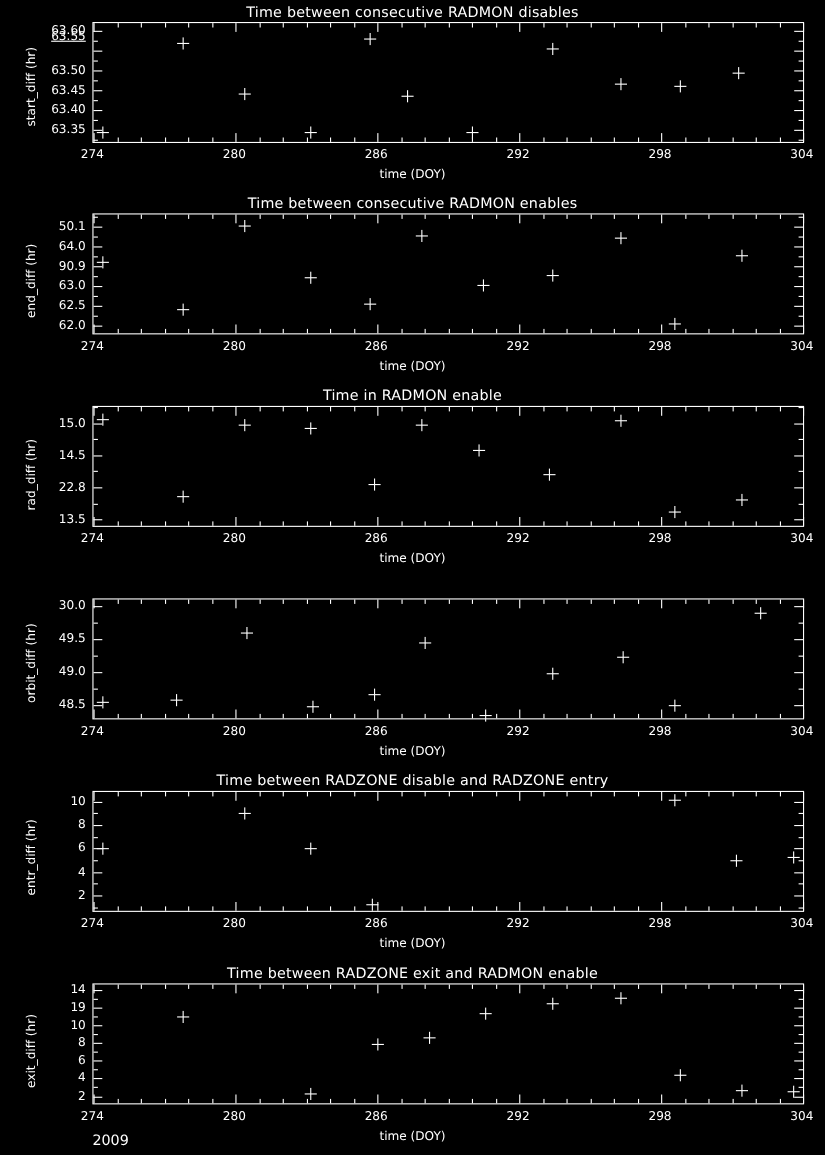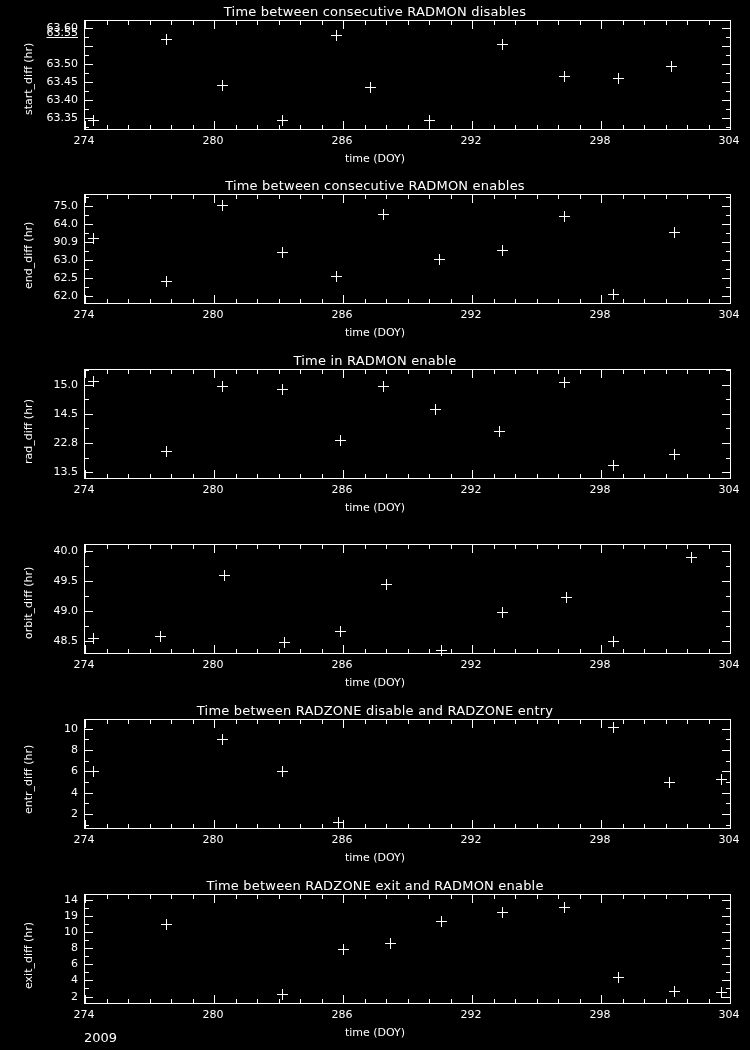--- a/index.html
+++ b/index.html
@@ -328,21 +328,21 @@
         <div class="marker" style="left: 417.1px; top: 55.8px;"></div>
         <div class="marker" style="left: 479.45px; top: 21.6px;"></div>
         <div class="marker" style="left: 528.9px; top: 99px;"></div>
         <div class="marker" style="left: 589.1px; top: 37.8px;"></div>
       </div>
       <div class="ytick-label" style="left: 22px; width: 56px; top: 110.8px;">62.0</div>
       <div class="ytick-label" style="left: 22px; width: 56px; top: 92.8px;">62.5</div>
       <div class="ytick-label" style="left: 22px; width: 56px; top: 74.8px;">63.0</div>
       <div class="ytick-label" style="left: 22px; width: 56px; top: 56.8px;">90.9</div>
       <div class="ytick-label" style="left: 22px; width: 56px; top: 38.8px;">64.0</div>
-      <div class="ytick-label" style="left: 22px; width: 56px; top: 20.8px;">75.0</div>
+      <div class="ytick-label" style="left: 22px; width: 56px; top: 20.8px;">50.1</div>
       <div class="xtick-label" style="left: 59px; width: 50px; top: 130px;">274</div>
       <div class="xtick-label" style="left: 188px; width: 50px; top: 130px;">280</div>
       <div class="xtick-label" style="left: 317px; width: 50px; top: 130px;">286</div>
       <div class="xtick-label" style="left: 446px; width: 50px; top: 130px;">292</div>
       <div class="xtick-label" style="left: 575px; width: 50px; top: 130px;">298</div>
       <div class="xtick-label" style="left: 704px; width: 50px; top: 130px;">304</div>
       <div class="ylabel" style="left: 22px; top: 111px;">end_diff (hr)</div>
       <div class="xlabel" style="top: 148px;">time (DOY)</div>
     </div>
     <div class="panel" style="top: 353px; height: 171px;">
@@ -537,21 +537,21 @@
         <div class="marker" style="left: 301px; top: 39px;"></div>
         <div class="marker" style="left: 356.9px; top: 105px;"></div>
         <div class="marker" style="left: 417.1px; top: 67.2px;"></div>
         <div class="marker" style="left: 481.6px; top: 52.8px;"></div>
         <div class="marker" style="left: 528.9px; top: 96px;"></div>
         <div class="marker" style="left: 606.3px; top: 12px;"></div>
       </div>
       <div class="ytick-label" style="left: 22px; width: 56px; top: 106px;">48.5</div>
       <div class="ytick-label" style="left: 22px; width: 56px; top: 76px;">49.0</div>
       <div class="ytick-label" style="left: 22px; width: 56px; top: 46px;">49.5</div>
-      <div class="ytick-label" style="left: 22px; width: 56px; top: 16px;">40.0</div>
+      <div class="ytick-label" style="left: 22px; width: 56px; top: 16px;">30.0</div>
       <div class="xtick-label" style="left: 59px; width: 50px; top: 130px;">274</div>
       <div class="xtick-label" style="left: 188px; width: 50px; top: 130px;">280</div>
       <div class="xtick-label" style="left: 317px; width: 50px; top: 130px;">286</div>
       <div class="xtick-label" style="left: 446px; width: 50px; top: 130px;">292</div>
       <div class="xtick-label" style="left: 575px; width: 50px; top: 130px;">298</div>
       <div class="xtick-label" style="left: 704px; width: 50px; top: 130px;">304</div>
       <div class="ylabel" style="left: 22px; top: 111px;">orbit_diff (hr)</div>
       <div class="xlabel" style="top: 148px;">time (DOY)</div>
     </div>
     <div class="panel" style="top: 703px; height: 171px;">

